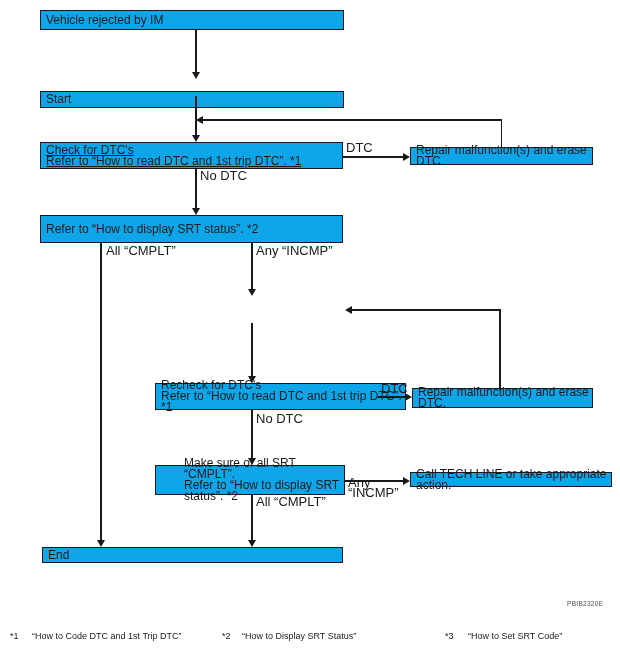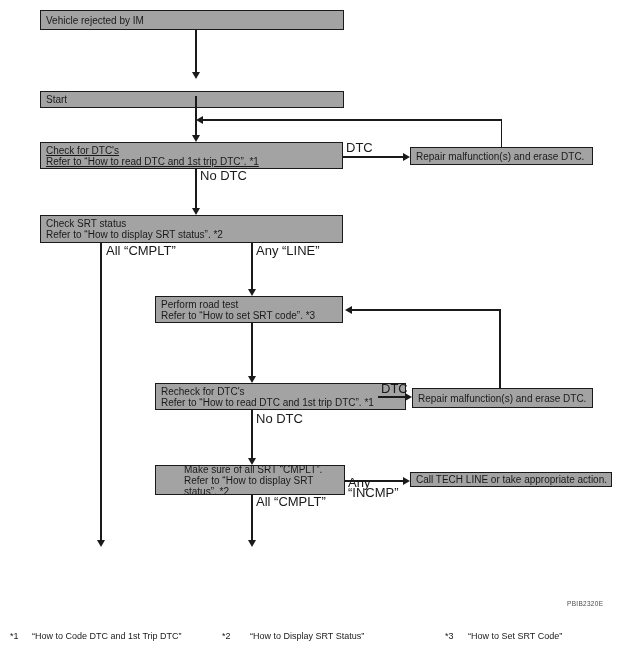--- a/index.html
+++ b/index.html
@@ -8,23 +8,23 @@
   #canvas {
     position: relative;
     width: 620px;
     height: 653px;
     background: #ffffff;
     overflow: hidden;
   }
   .node {
     position: absolute;
     border: 1.5px solid #1a1a1a;
-    background: #a3a3a3;
+    background: #0ea5e9;
     color: #1a1a1a;
-    font-size: 10px;
+    font-size: 12px;
     line-height: 11px;
     display: flex;
     flex-direction: column;
     justify-content: center;
     padding-left: 5px;
   }
   .vline { position: absolute; width: 1.5px; background: #1a1a1a; }
   .hline { position: absolute; height: 1.5px; background: #1a1a1a; }
   .ah { position: absolute; width: 0; height: 0; }
   .ah-down  { border-left: 4px solid transparent; border-right: 4px solid transparent; border-top: 7px solid #1a1a1a; }
@@ -70,47 +70,45 @@
   <div class="node" style="left:40px; top:142px; width:303px; height:27px;text-decoration:underline;">
     <div>Check for DTC's</div>
     <div>Refer to “How to read DTC and 1st trip DTC”. *1</div>
   </div>
 
   <div class="node" style="left:410px; top:147px; width:183px; height:18px;">
     <div>Repair malfunction(s) and erase DTC.</div>
   </div>
 
   <div class="node" style="left:40px; top:215px; width:303px; height:28px;">
-    <div>Check SRT status</div>
     <div>Refer to “How to display SRT status”. *2</div>
   </div>
 
-  <div class="node" style="left:155px; top:296px; width:188px; height:27px;">
-    <div>Perform road test</div>
-    <div>Refer to “How to set SRT code”. *3</div>
-  </div>
 
   <div class="node" style="left:155px; top:383px; width:251px; height:27px;">
     <div>Recheck for DTC's</div>
     <div>Refer to “How to read DTC and 1st trip DTC”. *1</div>
   </div>
 
   <div class="node" style="left:412px; top:388px; width:181px; height:20px;">
     <div>Repair malfunction(s) and erase DTC.</div>
   </div>
 
   <div class="node" style="left:155px; top:465px; width:190px; height:30px;padding-left:28px;">
     <div>Make sure of all SRT “CMPLT”.</div>
     <div>Refer to “How to display SRT status”. *2</div>
   </div>
 
   <div class="node" style="left:410px; top:472px; width:202px; height:15px;">
     <div>Call TECH LINE or take appropriate action.</div>
   </div>
 
+  <div class="node" style="left:42px; top:547px; width:301px; height:16px;">
+    <div>End</div>
+  </div>
 
   <div class="vline" style="left:195px; top:30px; height:43px;"></div>
   <div class="ah ah-down" style="left:192px; top:72px;"></div>
 
   <div class="vline" style="left:195px; top:96px; height:39px;"></div>
   <div class="ah ah-down" style="left:192px; top:135px;"></div>
 
   <div class="hline" style="left:203px; top:119px; width:299px;"></div>
   <div class="vline" style="left:500.5px; top:119px; height:28px;"></div>
   <div class="ah ah-left" style="left:196px; top:115.5px;"></div>
@@ -142,31 +140,31 @@
 
   <div class="hline" style="left:345px; top:480px; width:58px;"></div>
   <div class="ah ah-right" style="left:403px; top:476.5px;"></div>
 
   <div class="vline" style="left:251px; top:495px; height:45px;"></div>
   <div class="ah ah-down" style="left:248px; top:540px;"></div>
 
   <div class="edge-label" style="left:346px; top:143px;">DTC</div>
   <div class="edge-label" style="left:200px; top:171px;">No DTC</div>
   <div class="edge-label" style="left:106px; top:246px;">All “CMPLT”</div>
-  <div class="edge-label" style="left:256px; top:246px;">Any “LINE”</div>
+  <div class="edge-label" style="left:256px; top:246px;">Any “INCMP”</div>
   <div class="edge-label" style="left:381px; top:384px;">DTC</div>
   <div class="edge-label" style="left:256px; top:414px;">No DTC</div>
   <div class="edge-label" style="left:348px; top:478px;">
     <div>Any</div>
     <div>“INCMP”</div>
   </div>
   <div class="edge-label" style="left:256px; top:497px;">All “CMPLT”</div>
 
   <div class="figure-code">PBIB2320E</div>
 
   <div class="footnote-part" style="left:10px;">*1</div>
   <div class="footnote-part" style="left:32px;">“How to Code DTC and 1st Trip DTC”</div>
   <div class="footnote-part" style="left:222px;">*2</div>
-  <div class="footnote-part" style="left:250px;">“How to Display SRT Status”</div>
+  <div class="footnote-part" style="left:242px;">“How to Display SRT Status”</div>
   <div class="footnote-part" style="left:445px;">*3</div>
   <div class="footnote-part" style="left:468px;text-align:right;">“How to Set SRT Code”</div>
 
 </div>
 
 </body></html>

